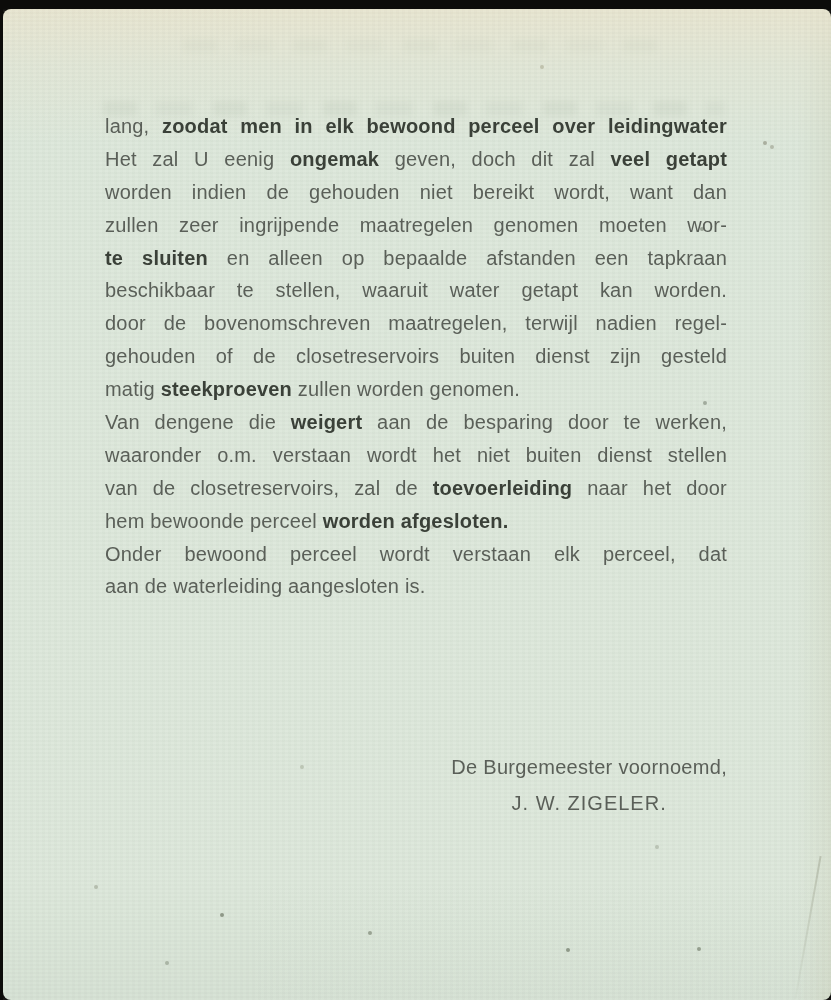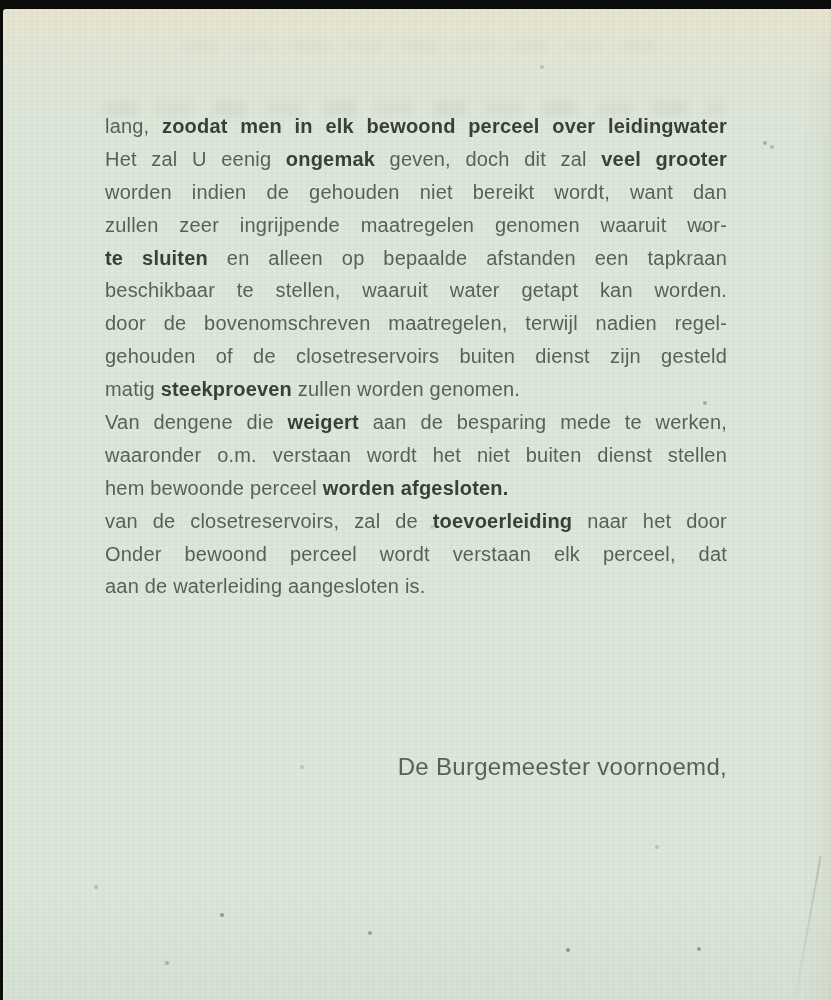--- a/index.html
+++ b/index.html
@@ -18,20 +18,21 @@
   }
   .paper {
     position: absolute;
     top: 9px; left: 3px; right: 0; bottom: 0;
     background:
       linear-gradient(180deg, rgba(233,228,205,0.85) 0px, rgba(233,228,205,0.35) 55px, rgba(233,228,205,0) 135px),
       linear-gradient(270deg, rgba(196,196,164,0.22) 0px, rgba(196,196,164,0) 34px),
       linear-gradient(180deg, rgba(120,140,115,0) 88%, rgba(120,140,115,0.07) 100%),
       var(--paper);
     border-top-left-radius: 3px;
+    border-radius: 8px;
   }
   
   .texture {
     position: absolute; inset: 0;
     background:
       repeating-linear-gradient(0deg, rgba(255,255,255,0.035) 0 2px, rgba(0,0,0,0.012) 2px 4px),
       repeating-linear-gradient(90deg, rgba(255,255,255,0.02) 0 3px, rgba(0,0,0,0.01) 3px 6px);
     pointer-events: none;
   }
   
@@ -100,52 +101,53 @@
   .signature {
     position: absolute;
     left: 102px; top: 740px;
     width: 622px;
     text-align: right;
   }
   .sig-inner {
     display: inline-block;
     text-align: center;
     color: var(--ink);
-    font-size: 24px;
+    font-size: 20px;
     line-height: 36px;
     letter-spacing: 0.3px;
   }
   .sig-line2 { letter-spacing: 1px; }
 </style>
 </head>
 <body>
 
 <div class="paper">
   <div class="texture"></div>
   <div class="ghost-band ghost-1"></div>
   <div class="ghost-band ghost-2"></div>
   <div class="specks"></div>
   <div class="crease"></div>
 
   <main class="text-block" id="body-lines">
       <div class="line j"><span class="r">lang, </span><span class="b">zoodat men in elk bewoond perceel over leidingwater</span></div>
-      <div class="line j"><span class="r">Het zal U eenig </span><span class="b">ongemak</span><span class="r"> geven, doch dit zal </span><span class="b">veel grooter</span></div>
+      <div class="line j"><span class="r">Het zal U eenig </span><span class="b">ongemak</span><span class="r"> geven, doch dit zal </span><span class="b">veel getapt</span></div>
       <div class="line j"><span class="r">worden indien de gehouden niet bereikt wordt, want dan</span></div>
-      <div class="line j"><span class="r">zullen zeer ingrijpende maatregelen genomen waaruit wor-</span></div>
+      <div class="line j"><span class="r">zullen zeer ingrijpende maatregelen genomen moeten wor-</span></div>
       <div class="line j"><span class="b">te sluiten</span><span class="r"> en alleen op bepaalde afstanden een tapkraan</span></div>
       <div class="line j"><span class="r">beschikbaar te stellen, waaruit water getapt kan worden.</span></div>
       <div class="line j"><span class="r">door de bovenomschreven maatregelen, terwijl nadien regel-</span></div>
       <div class="line j"><span class="r">gehouden of de closetreservoirs buiten dienst zijn gesteld</span></div>
       <div class="line"><span class="r">matig </span><span class="b">steekproeven</span><span class="r"> zullen worden genomen.</span></div>
-      <div class="line j"><span class="r">Van dengene die </span><span class="b">weigert</span><span class="r"> aan de besparing mede te werken,</span></div>
+      <div class="line j"><span class="r">Van dengene die </span><span class="b">weigert</span><span class="r"> aan de besparing door te werken,</span></div>
       <div class="line j"><span class="r">waaronder o.m. verstaan wordt het niet buiten dienst stellen</span></div>
+      <div class="line j"><span class="r">van de closetreservoirs, zal de </span><span class="b">toevoerleiding</span><span class="r"> naar het door</span></div>
       <div class="line"><span class="r">hem bewoonde perceel </span><span class="b">worden afgesloten.</span></div>
-      <div class="line j"><span class="r">van de closetreservoirs, zal de </span><span class="b">toevoerleiding</span><span class="r"> naar het door</span></div>
       <div class="line j"><span class="r">Onder bewoond perceel wordt verstaan elk perceel, dat</span></div>
       <div class="line"><span class="r">aan de waterleiding aangesloten is.</span></div>
     </main>
 
   <div class="signature">
     <div class="sig-inner">
       <div class="sig-line1">De Burgemeester voornoemd,</div>
+      <div class="sig-line2">J. W. ZIGELER.</div>
     </div>
   </div>
 </div>
 
 </body></html>

